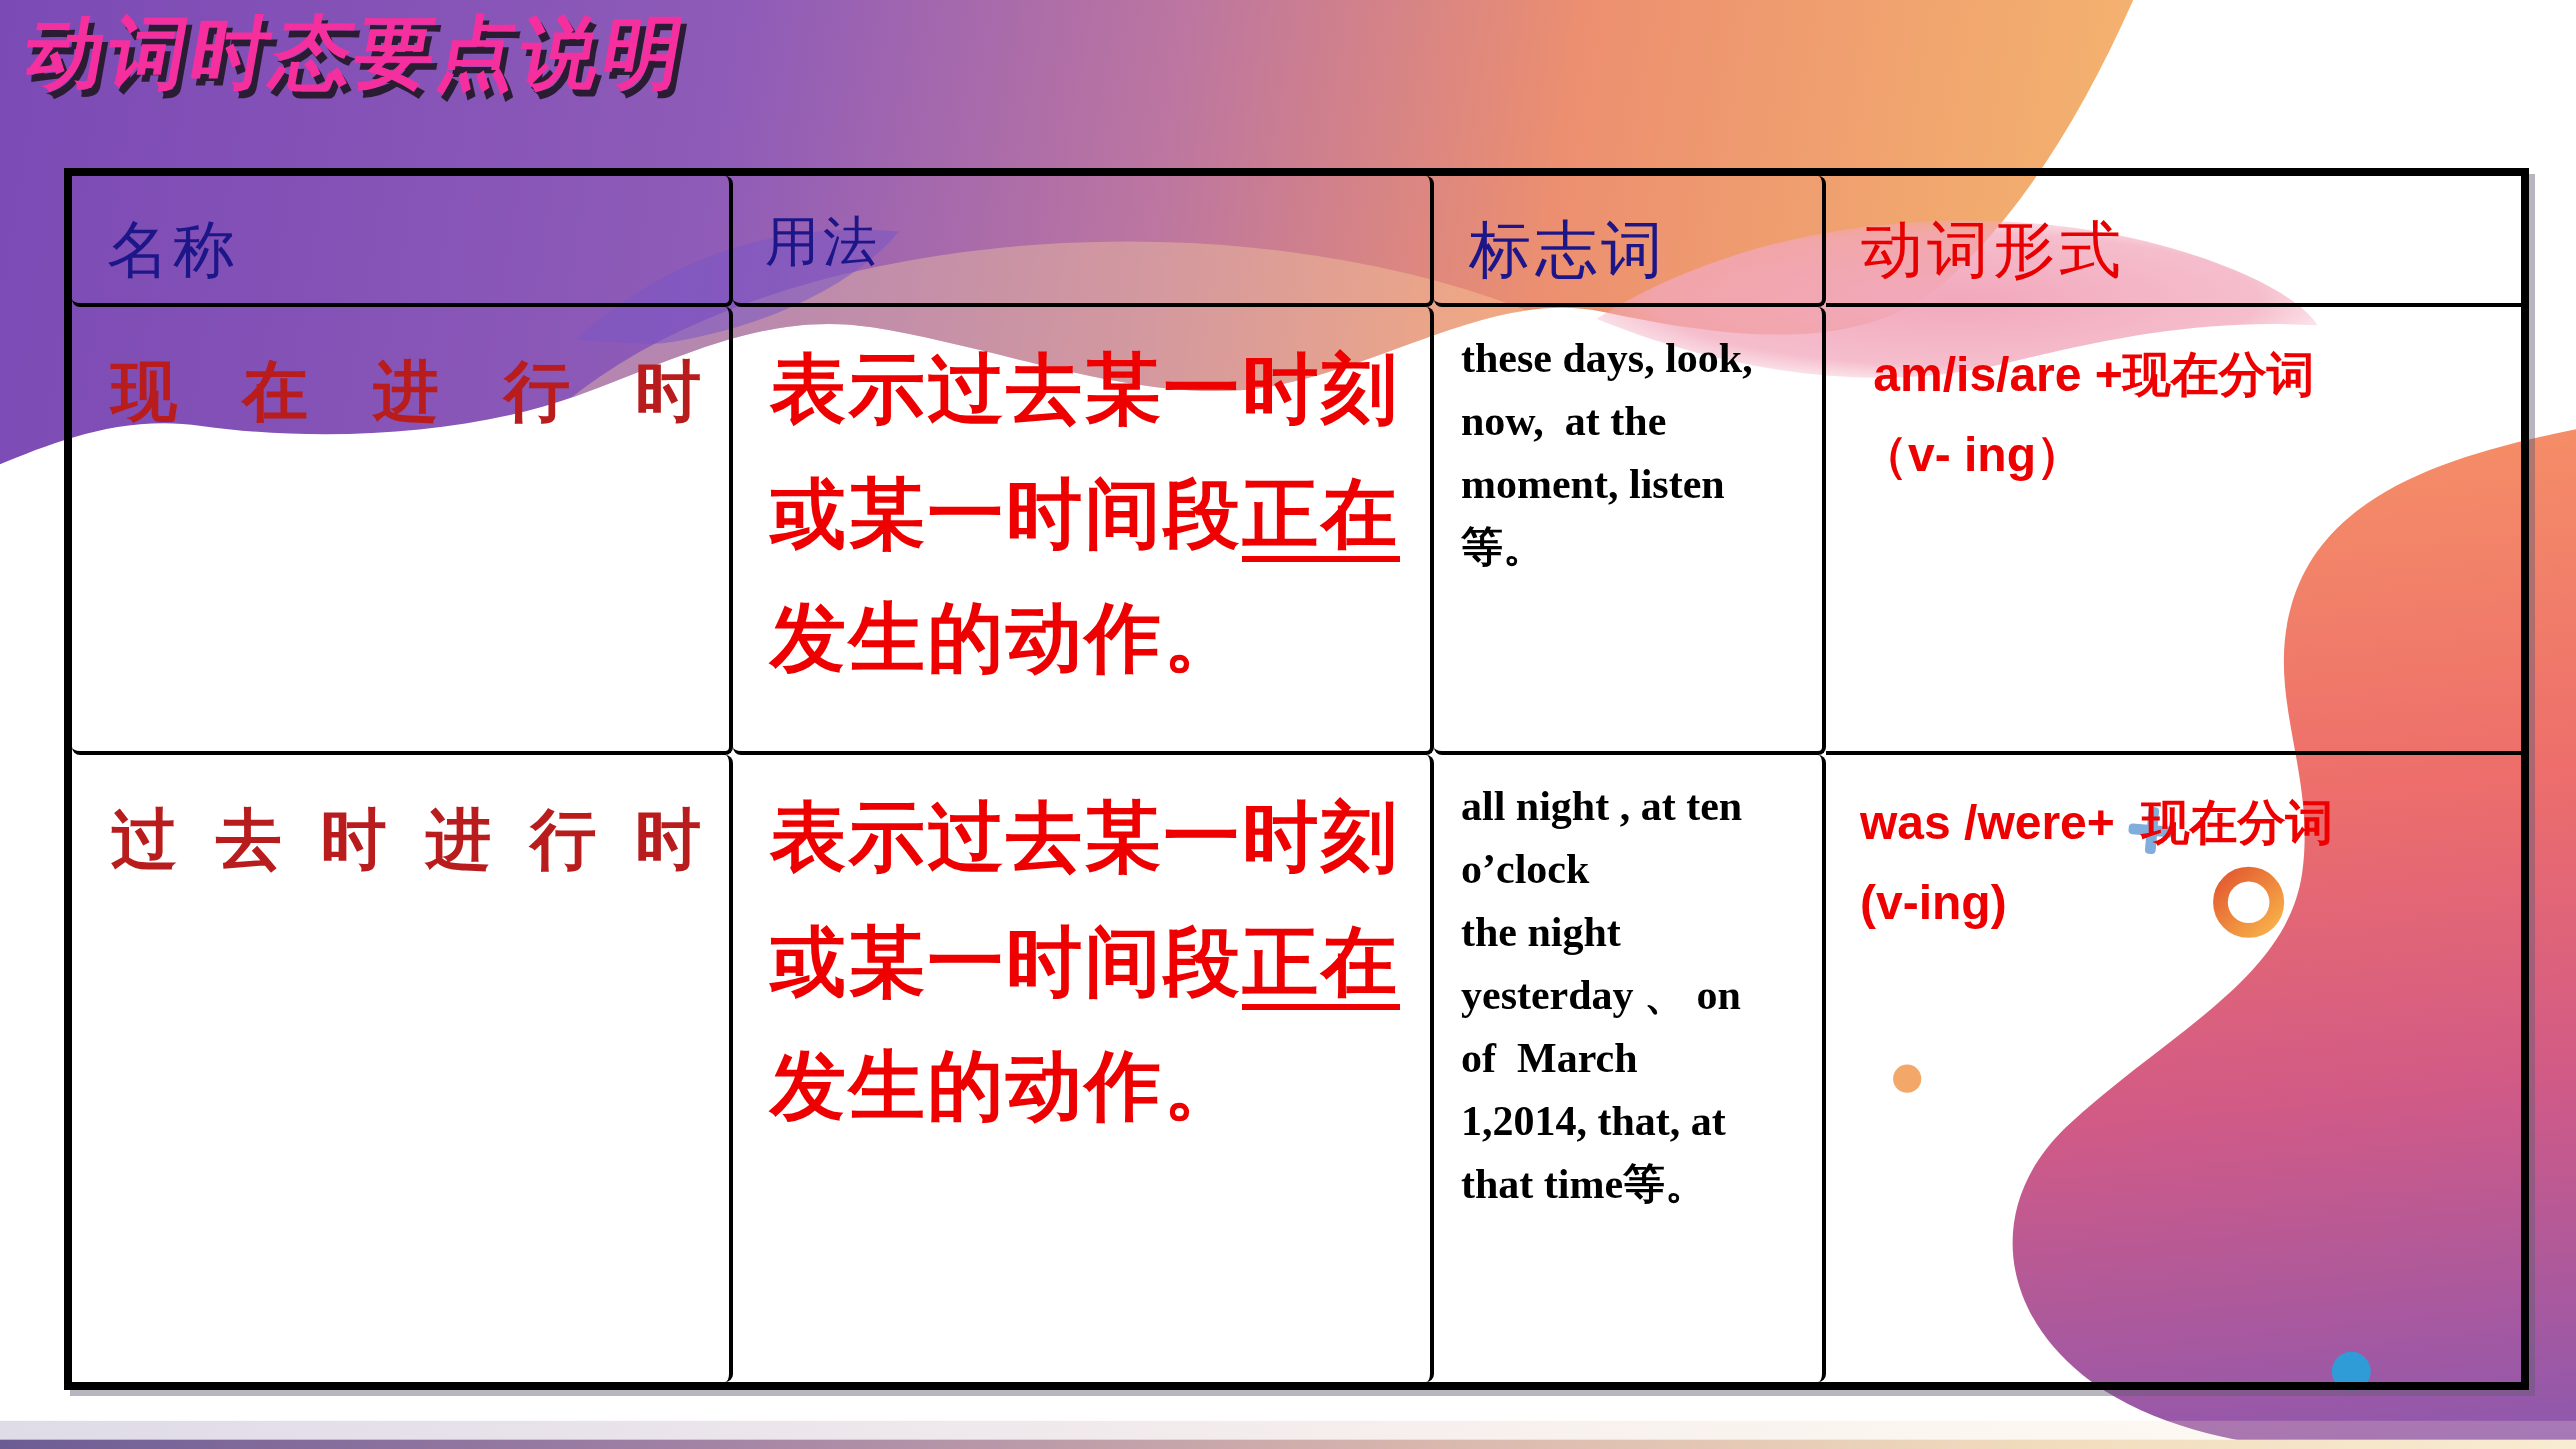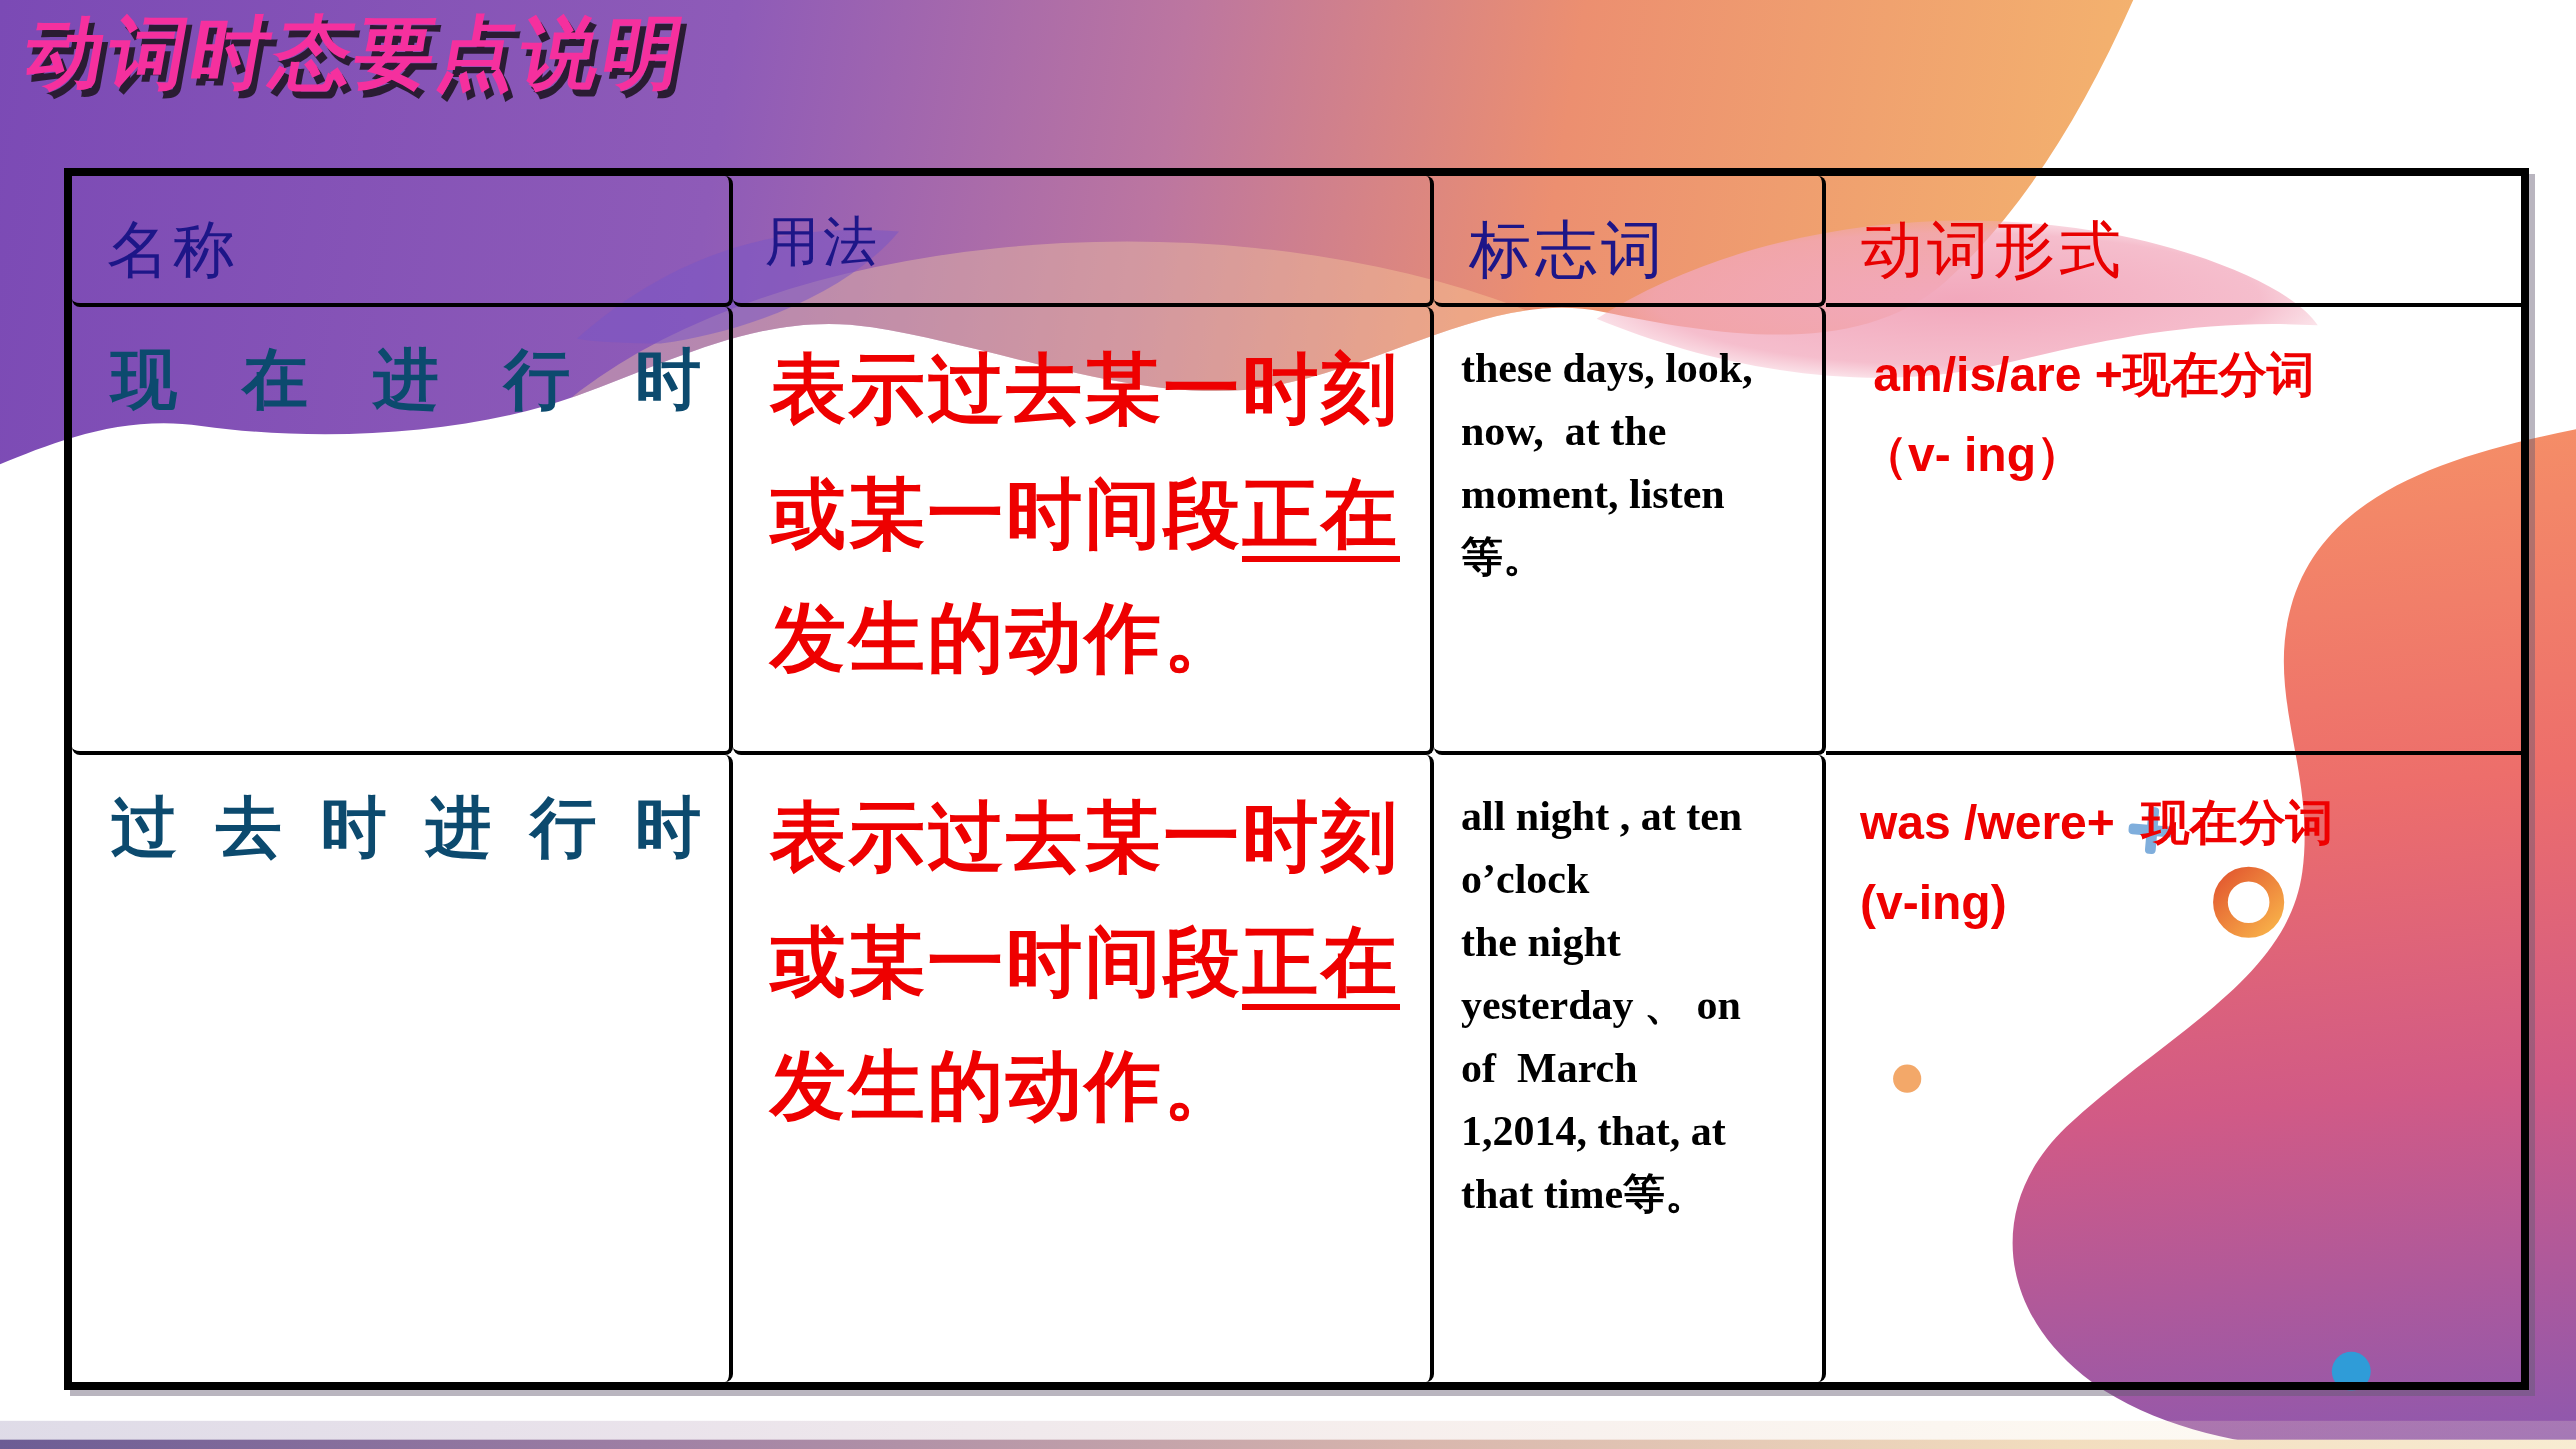--- a/index.html
+++ b/index.html
@@ -48,39 +48,40 @@
     color:#1D1688;
   }
   .hcell.usage-h{font-size:54px;padding-top:29.5px;padding-left:32px;}
   .hcell.form-h{color:#E80000;}
 
   .name-cell{padding:28px 0 0 39px;}
   .name-text{
     width:590px;
     font-size:66px;
     font-weight:bold;
-    color:#0c4a6e;
+    color:#b91c1c;
     text-align:justify;
     text-align-last:justify;
+    margin-top:12px;
   }
 
   .usage-cell{
     padding:20px 0 0 37px;
     color:#EE0000;
     font-weight:bold;
     font-size:76px;
     line-height:1.64;
     letter-spacing:2.7px;
   }
   .usage-cell .u{
     border-bottom:6px solid currentColor;
   }
 
   .markers-cell{
-    padding:30px 16px 0 27px;
+    padding:20px 16px 0 27px;
     font-family:"Liberation Serif", serif;
     font-weight:bold;
     font-size:42px;
     line-height:1.5;
     color:#000000;
     white-space:pre-wrap;
   }
 
   .form-cell{
     padding:28px 10.7px 0 34px;

